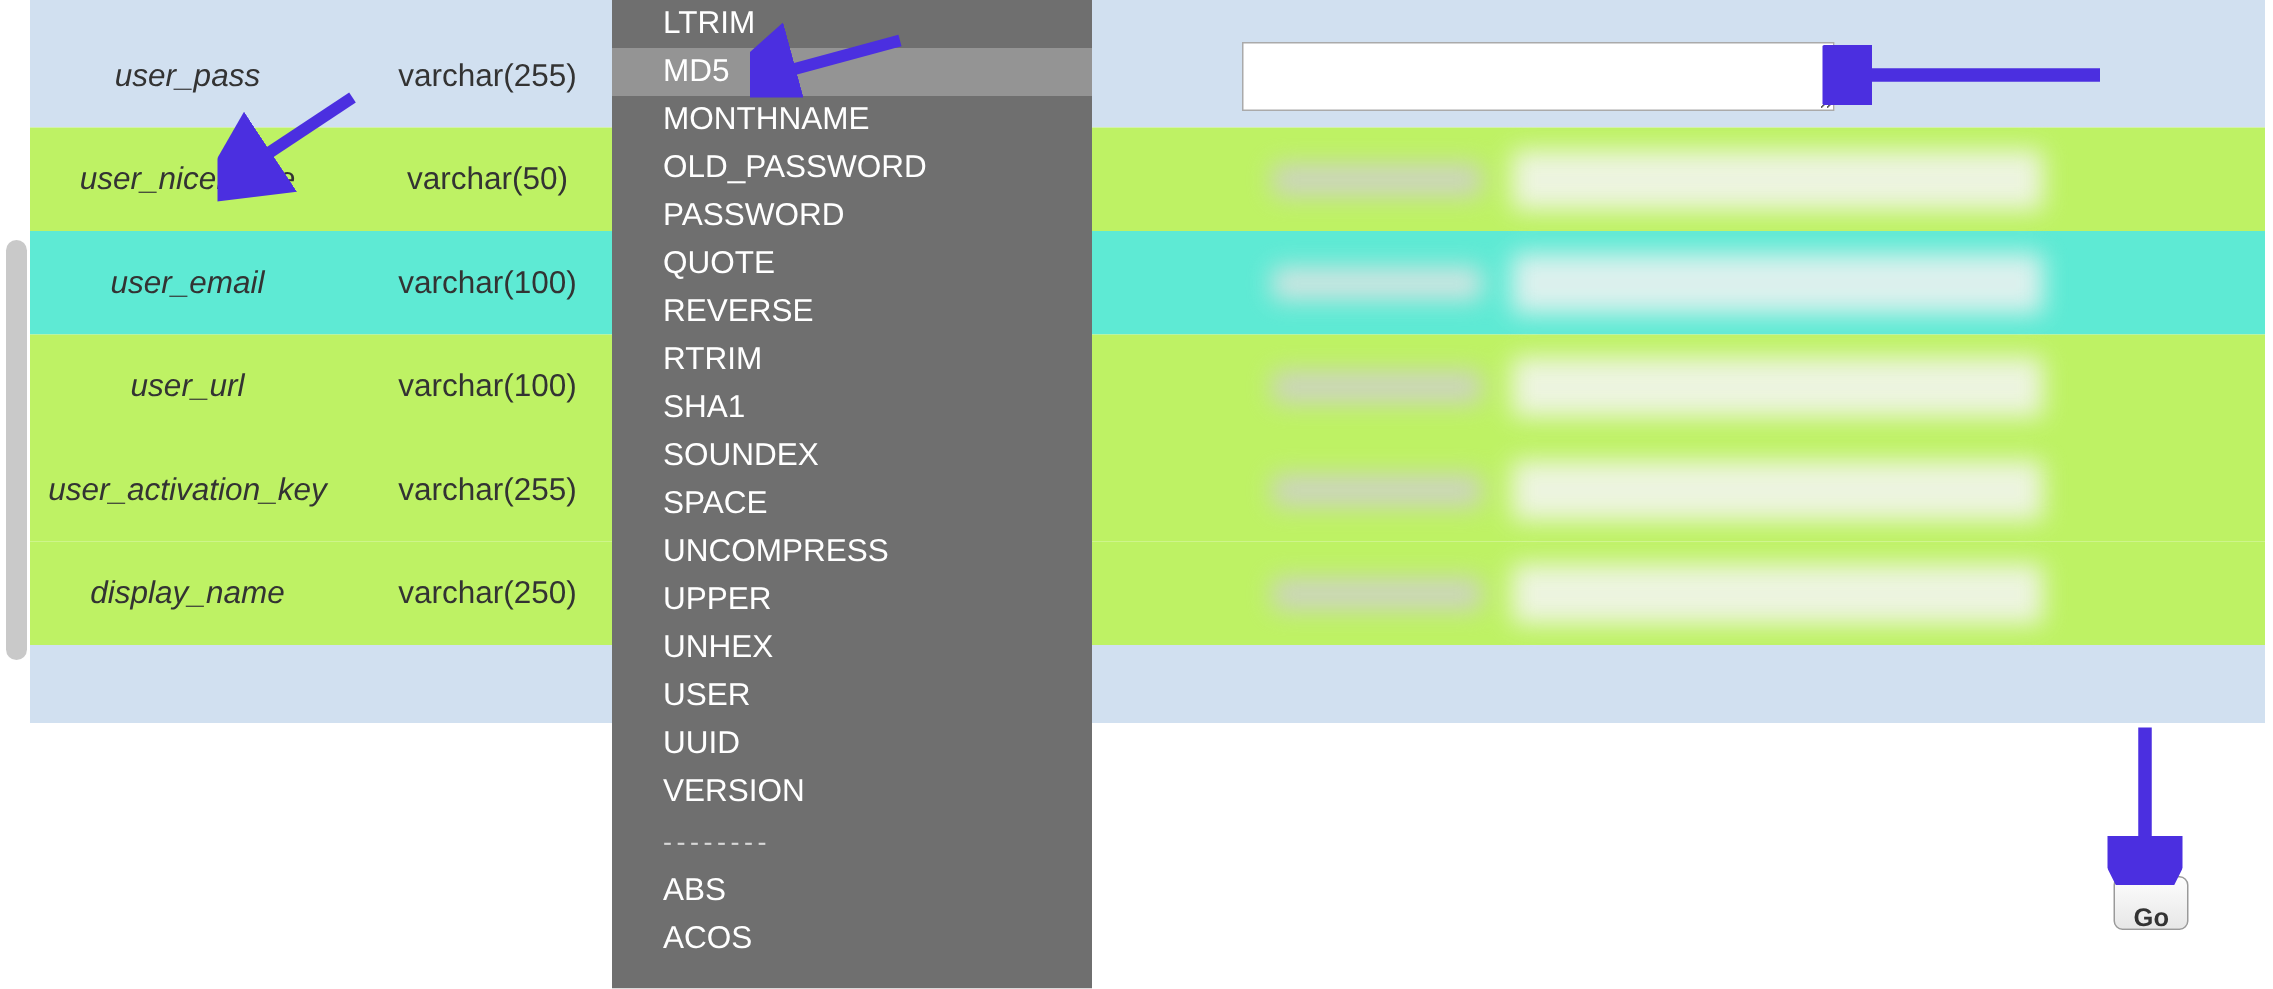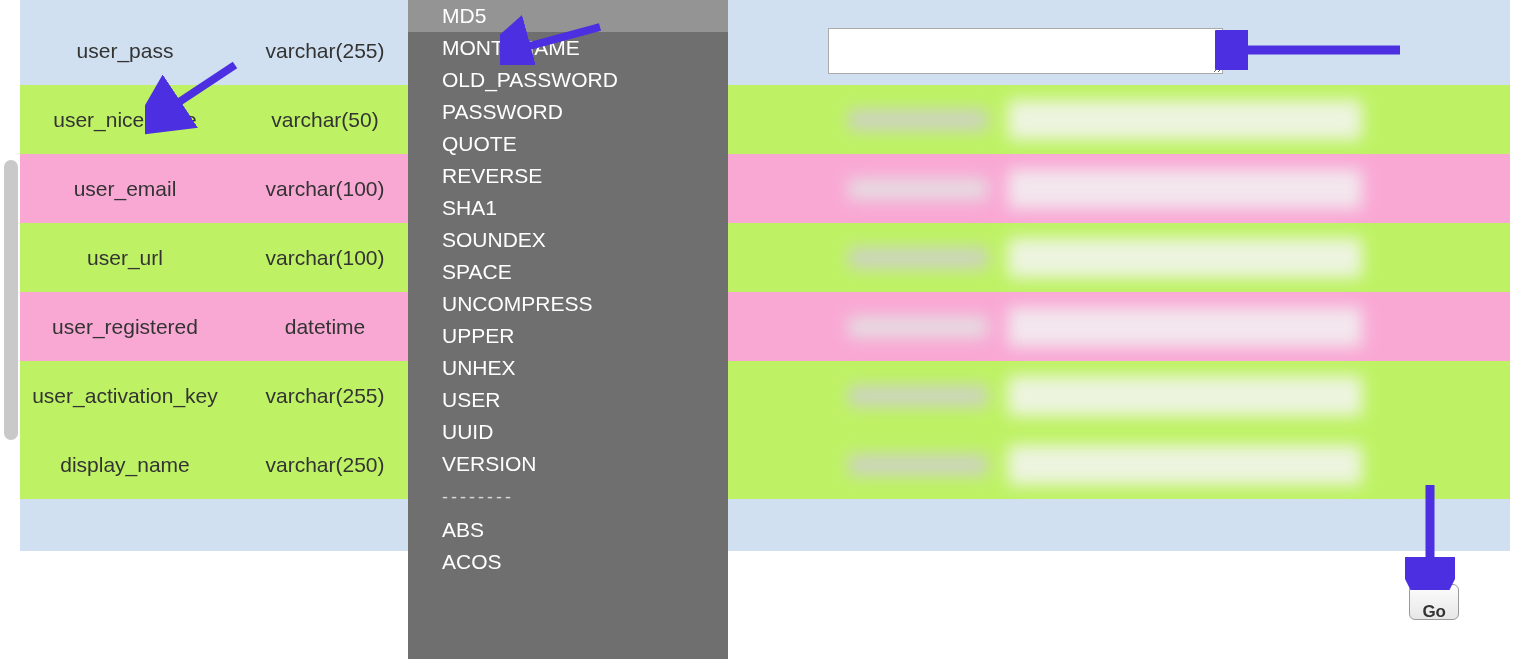--- a/index.html
+++ b/index.html
@@ -22,30 +22,31 @@
 
   .row {
     height: 69px;
     display: flex;
     align-items: stretch;
     font-size: 21px;
   }
   .row-top-partial { height: 16px; }
   .row.alt-blue { background: #d1e0f0; }
   .row.alt-gray { background: #bef264; }
-  .row.alt-white { background: #f9a8d4; }
+  .row.alt-white { background: #5eead4; }
 
   .cell-name {
     width: 210px;
     display: flex;
     align-items: center;
     justify-content: center;
     color: #333;
     padding: 0 6px;
     text-align: center;
+    font-style: italic;
   }
   .cell-type {
     width: 190px;
     display: flex;
     align-items: center;
     justify-content: center;
     color: #333;
     text-align: center;
   }
   .cell-func {
@@ -210,32 +211,20 @@
     <div class="cell-func"></div>
     <div class="cell-null"></div>
     <div class="cell-value">
         <div class="blurred-row-content">
           <div class="blurred-label"></div>
           <div class="blurred-input"></div>
         </div>
       </div>
   </div>
 
-  <div class="row alt-white">
-    <div class="cell-name">user_registered</div>
-    <div class="cell-type">datetime</div>
-    <div class="cell-func"></div>
-    <div class="cell-null"></div>
-    <div class="cell-value">
-        <div class="blurred-row-content">
-          <div class="blurred-label"></div>
-          <div class="blurred-input"></div>
-        </div>
-      </div>
-  </div>
 
   <div class="row alt-gray">
     <div class="cell-name">user_activation_key</div>
     <div class="cell-type">varchar(255)</div>
     <div class="cell-func"></div>
     <div class="cell-null"></div>
     <div class="cell-value">
         <div class="blurred-row-content">
           <div class="blurred-label"></div>
           <div class="blurred-input"></div>
@@ -255,26 +244,28 @@
           <div class="blurred-input"></div>
         </div>
       </div>
   </div>
 
   <div class="row alt-blue" style="height:52px"></div>
 
 </div>
 
 <div class="dropdown">
+  <div class="dropdown-item">LTRIM</div>
   <div class="dropdown-item selected">MD5</div>
   <div class="dropdown-item">MONTHNAME</div>
   <div class="dropdown-item">OLD_PASSWORD</div>
   <div class="dropdown-item">PASSWORD</div>
   <div class="dropdown-item">QUOTE</div>
   <div class="dropdown-item">REVERSE</div>
+  <div class="dropdown-item">RTRIM</div>
   <div class="dropdown-item">SHA1</div>
   <div class="dropdown-item">SOUNDEX</div>
   <div class="dropdown-item">SPACE</div>
   <div class="dropdown-item">UNCOMPRESS</div>
   <div class="dropdown-item">UPPER</div>
   <div class="dropdown-item">UNHEX</div>
   <div class="dropdown-item">USER</div>
   <div class="dropdown-item">UUID</div>
   <div class="dropdown-item">VERSION</div>
   <div class="dropdown-separator">--------</div>

